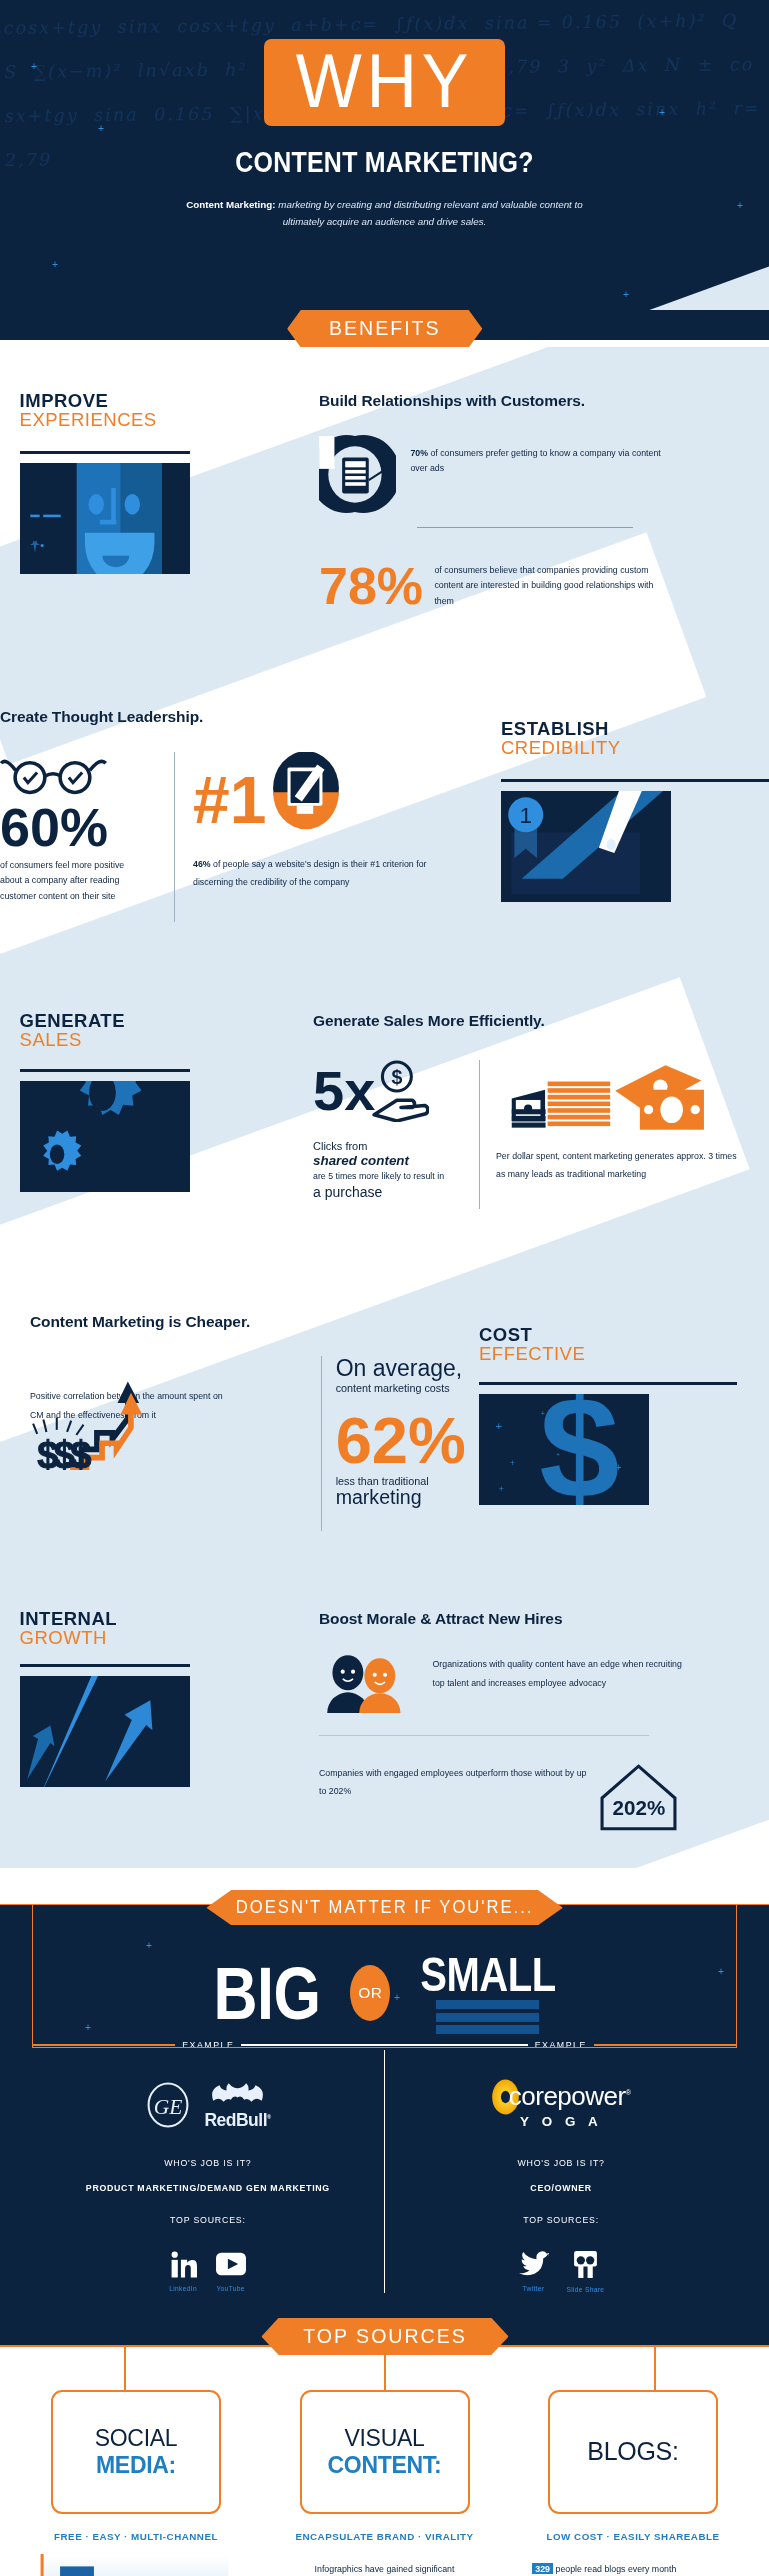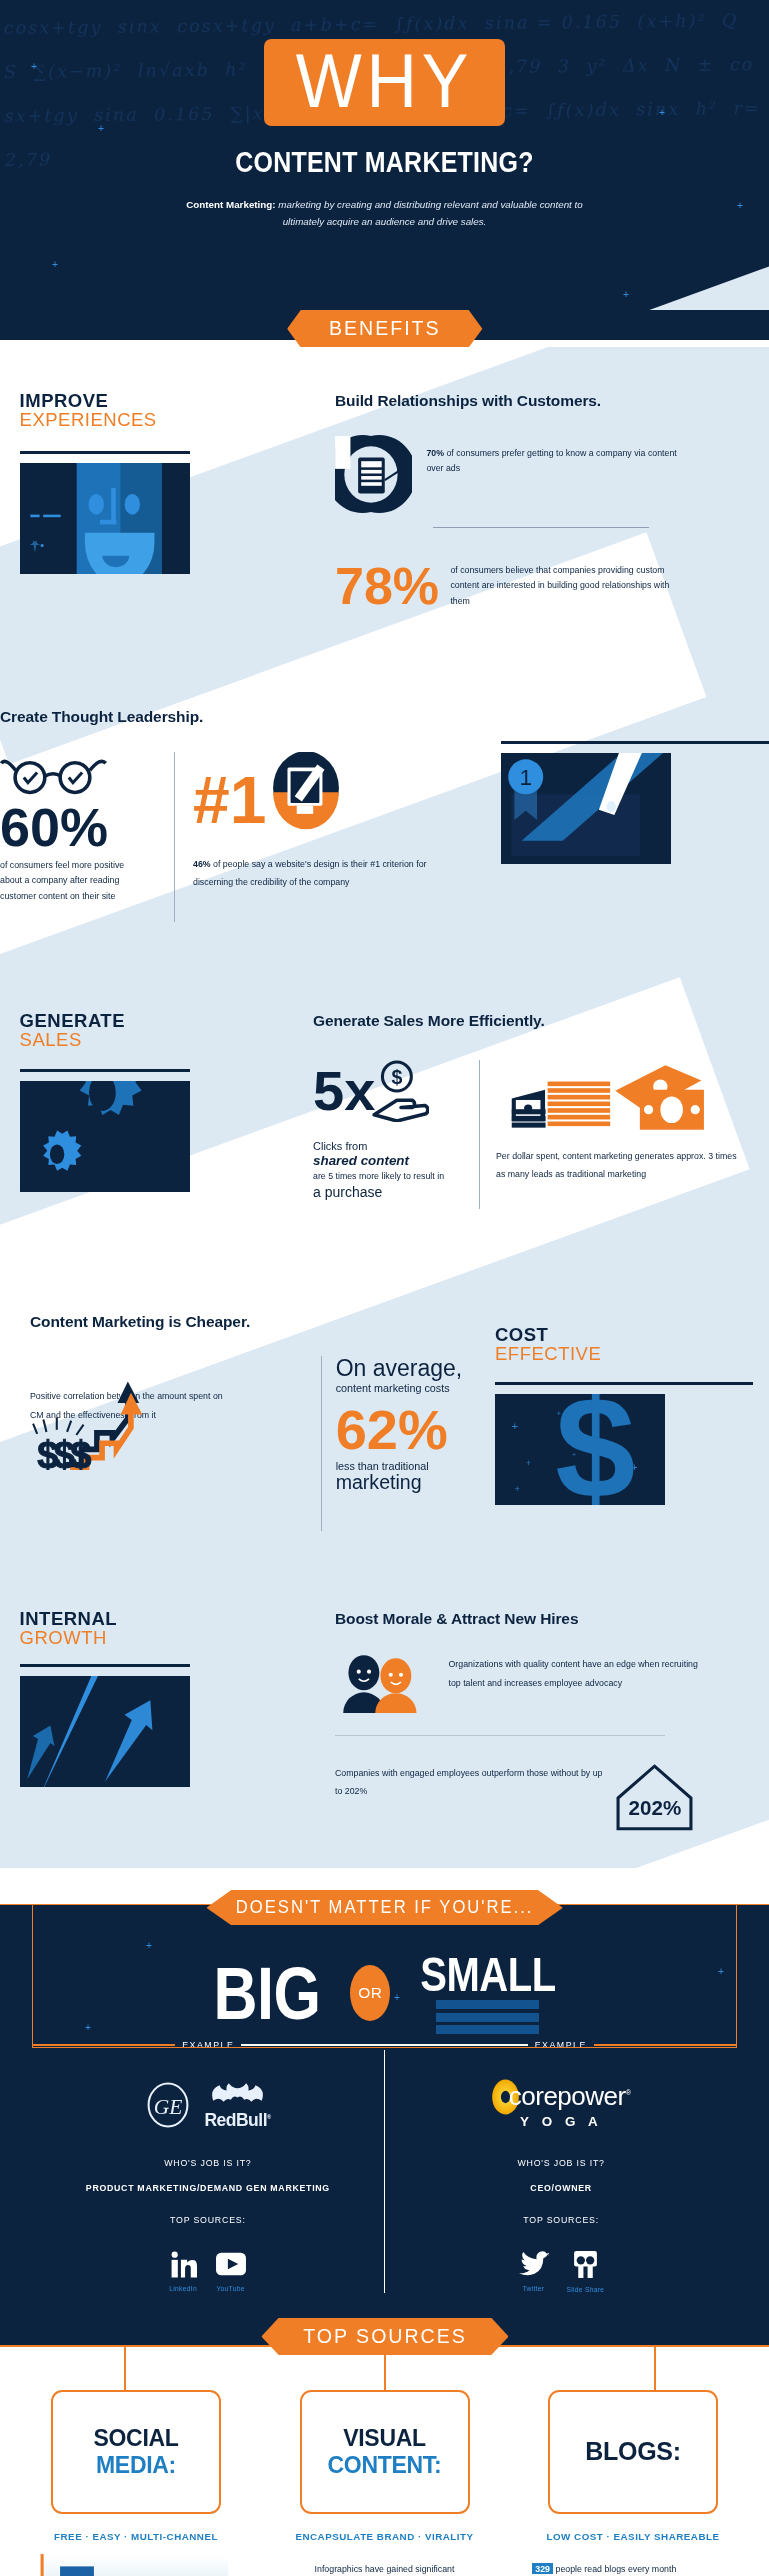--- a/index.html
+++ b/index.html
@@ -54,21 +54,21 @@
     background:#f07e26; color:#fff; font-size:20.6px; letter-spacing:2.1px;
     padding:6.2px 44px 7.2px; text-align:center;
     clip-path:polygon(7% 0,93% 0,100% 50%,93% 100%,7% 100%,0 50%);
     transform:scaleX(.95);
   }
 
   
   .body-sections{ position:relative; background:#fff; }
   .diag{ position:absolute; background:#dce9f3; pointer-events:none; z-index:0; }
 
-  .sec{ position:relative; z-index:2; display:flex;gap:16px; }
+  .sec{ position:relative; z-index:2; display:flex; }
   h3.sec-title{ font-size:15.5px; font-weight:700; letter-spacing:-0.1px; }
   .kicker{ line-height:1.02; }
   .kicker .k1{ display:block; font-size:18.5px; font-weight:700; letter-spacing:0.5px; color:#0c2340;}
   .kicker .k2{ display:block; font-size:18.5px; font-weight:400; letter-spacing:0.5px; color:#f07e26;}
 
   .panel{
     width:170px; height:111px; background:#0c2340; position:relative; overflow:hidden;
   }
   .panel-rule{ width:170px; height:3.1px; background:#0c2340; margin-bottom:9.3px; }
 
@@ -107,21 +107,21 @@
   .divider-v{ width:1.5px; background:#fff; }
 
   
   .ts{ background:#fff; position:relative; padding-bottom:5.2px; }
   .ts-cols{ display:flex; justify-content:space-between; padding:0 28px; }
   .ts-col{ width:216px; text-align:center; }
   .ts-box{
     width:170px;height:124px;margin:0 auto;border:2.1px solid #f07e26;border-radius:11.3px;
     display:flex;flex-direction:column;align-items:center;justify-content:center;
   }
-  .ts-box .t1{ font-size:23px; font-weight:700; color:#0c2340; letter-spacing:-0.3px;}
+  .ts-box .t1{ font-size:23px; font-weight:400; color:#0c2340; letter-spacing:-0.3px;}
   .ts-box .t2{ font-size:23px; font-weight:700; color:#1f7fc4; letter-spacing:-0.3px;}
   .ts-sub{ color:#1f7fc4; font-size:9.8px; font-weight:700; letter-spacing:0.5px; line-height:2; margin-top:13.4px;}
   .ts-body{ font-size:8.8px; line-height:2.1; margin-top:13.4px; }
 
   .inline-b{ font-weight:700; }
   .hl{ background:#1f7fc4; color:#fff; padding:0.5px 3.1px; font-weight:700; }
 </style>
 </head>
 <body>
 
@@ -238,20 +238,24 @@
                 <rect x="40" y="37" width="56" height="62" fill="#0c2340" rx="2"></rect>
                 <rect x="52" y="104" width="32" height="16" fill="#fff"></rect>
                 <path d="M92 24 l14 10 l-44 62 l-14 -10 z" fill="#fff"></path>
               </svg>
             </div>
             <p class="body-txt" style="margin-top:6.2px;line-height:2;max-width:237px"><span class="inline-b">46%</span><span> of people say a website's design is their #1 criterion for discerning the credibility of the company</span></p>
           </div>
         </div>
       </div>
       <div style="flex:1;padding-top:12.4px">
+        <div class="kicker">
+          <span class="k1">ESTABLISH</span>
+          <span class="k2">CREDIBILITY</span>
+        </div>
         <div style="margin-top:20.6px;position:relative">
           <div class="panel-rule" style="width:268px"></div>
           <div class="panel" style="width:170px">
             <svg viewBox="0 0 330 215" width="170" height="111">
               <rect width="330" height="215" fill="#0c2340"></rect>
               <rect x="20" y="80" width="250" height="120" fill="#11294c"></rect>
               <polygon points="40,170 280,-40 360,-40 120,170" fill="#1d72b8" opacity=".9"></polygon>
               <circle cx="48" cy="46" r="34" fill="#2f8ede"></circle>
               <text x="48" y="62" font-size="44" fill="#0c2340" text-anchor="middle" font-family="Liberation Sans, sans-serif">1</text>
               <polygon points="26,72 70,72 70,130 48,112 26,130" fill="#2f8ede" opacity=".45"></polygon>
@@ -358,21 +362,21 @@
                 <line x1="52" y1="122" x2="52" y2="98"></line>
                   <line x1="72" y1="126" x2="80" y2="104"></line>
                 <line x1="90" y1="132" x2="104" y2="112"></line>
               </g>
             </svg>
           </div>
           <div class="vline" style="height:175px"></div>
           <div style="width:170px">
             <p style="font-size:23px;line-height:1.05">On average,</p>
             <p style="font-size:10.8px;line-height:1.4">content marketing costs</p>
-            <div class="stat-big orange" style="font-size:56px;margin-top:9px">62%</div>
+            <div class="stat-big orange" style="font-size:65px;margin-top:16px">62%</div>
             <p style="font-size:10.8px;margin-top:5.2px">less than traditional</p>
             <p style="font-size:19.6px;line-height:1.1">marketing</p>
           </div>
         </div>
       </div>
       <div style="flex:1;padding-top:12.4px">
         <div class="kicker">
           <span class="k1">COST</span>
           <span class="k2">EFFECTIVE</span>
         </div>

